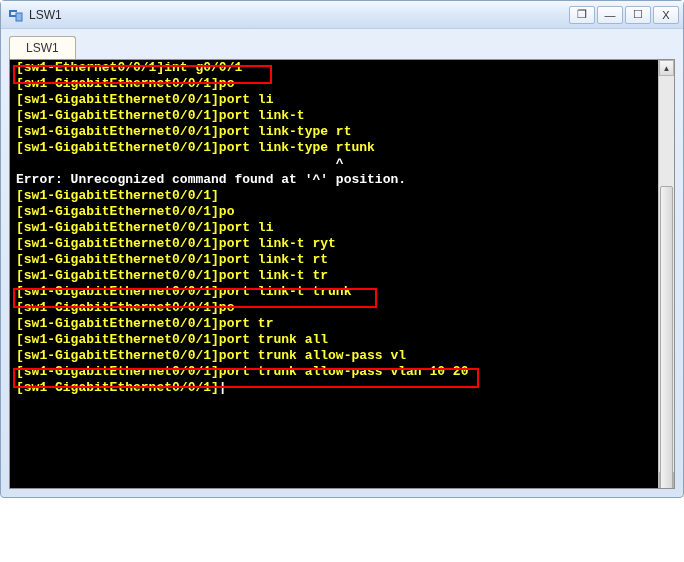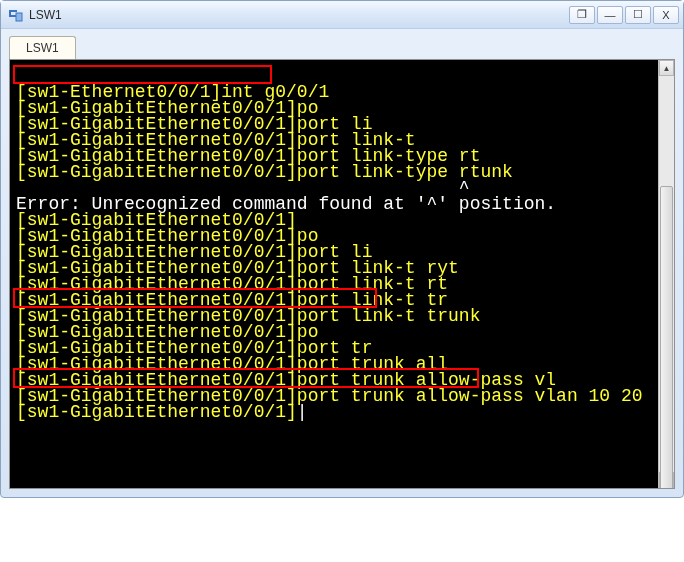--- a/index.html
+++ b/index.html
@@ -72,26 +72,27 @@
   .terminal-wrap {
     flex: 1;
     margin: 0 8px 8px 8px;
     border: 1px solid #8f8f8f;
     background: #000;
     position: relative;
     overflow: hidden;
   }
   .terminal {
     font-family: "Courier New", monospace;
-    font-size: 18px;
+    font-size: 13px;
     line-height: 16px;
     color: #ffff33;
-    padding: 24px 6px;
+    padding: 0 6px;
     white-space: pre;
     position: relative;
+    font-weight: bold;
   }
   .termline { display: block; height: 16px; }
   .white { color: #fff; }
   .highlight-box {
     position: absolute;
     border: 2px solid #ff0000;
     pointer-events: none;
   }
   .scrollbar {
     position: absolute;

